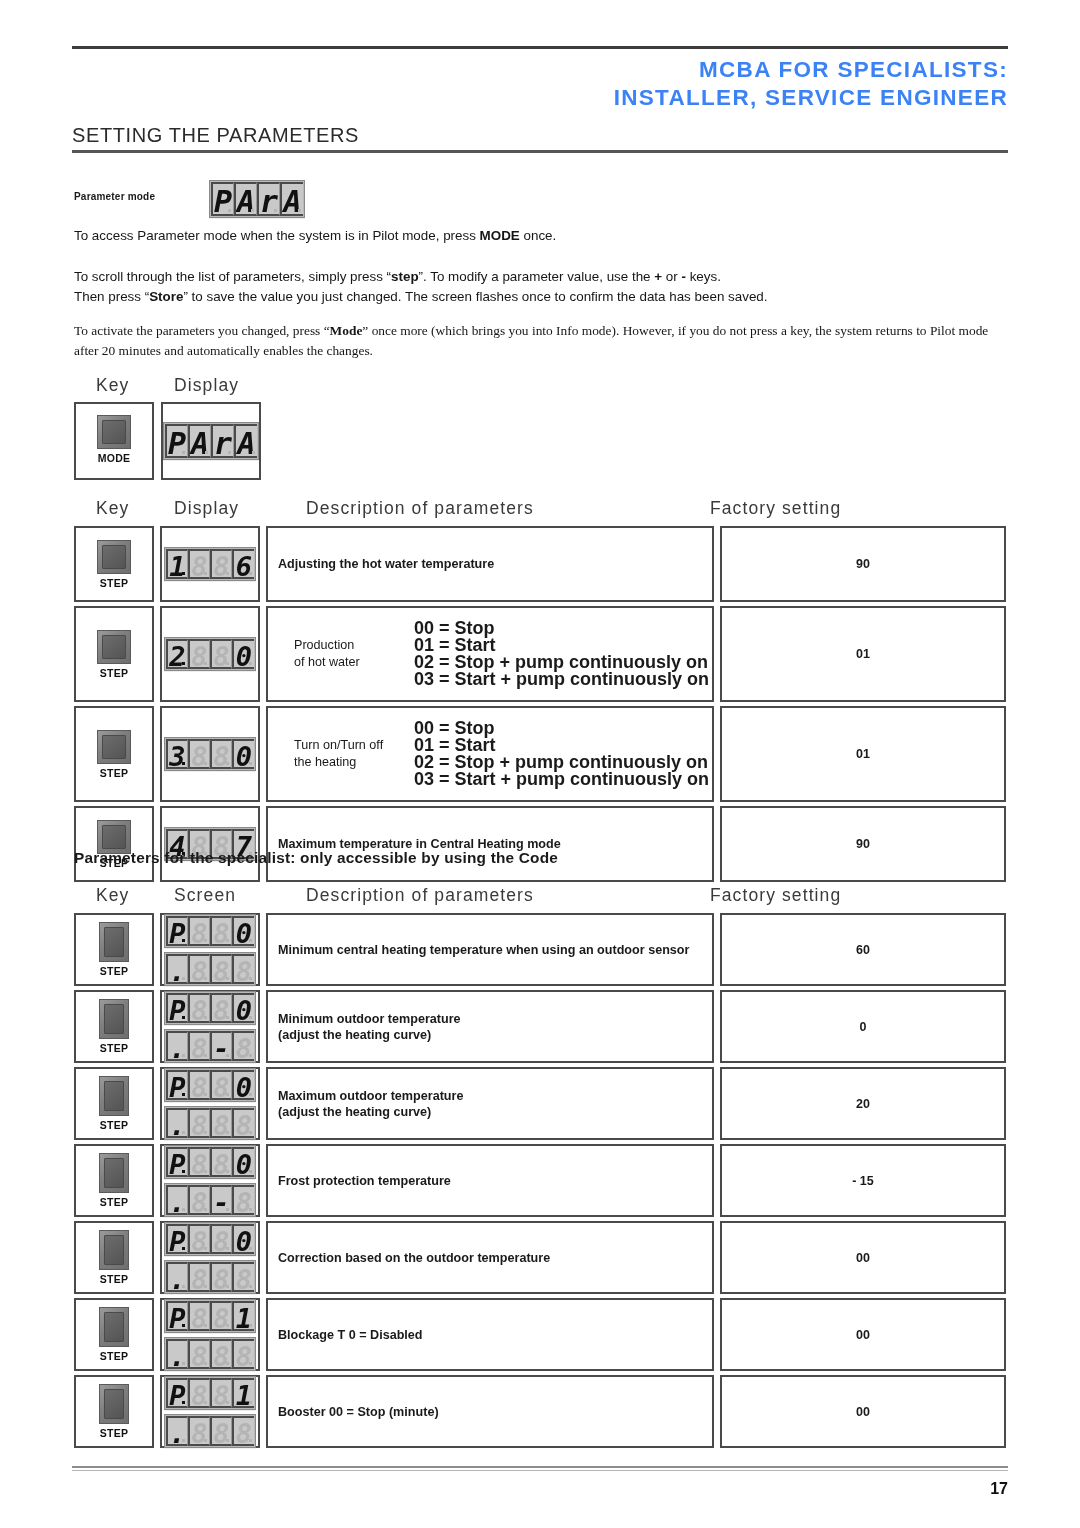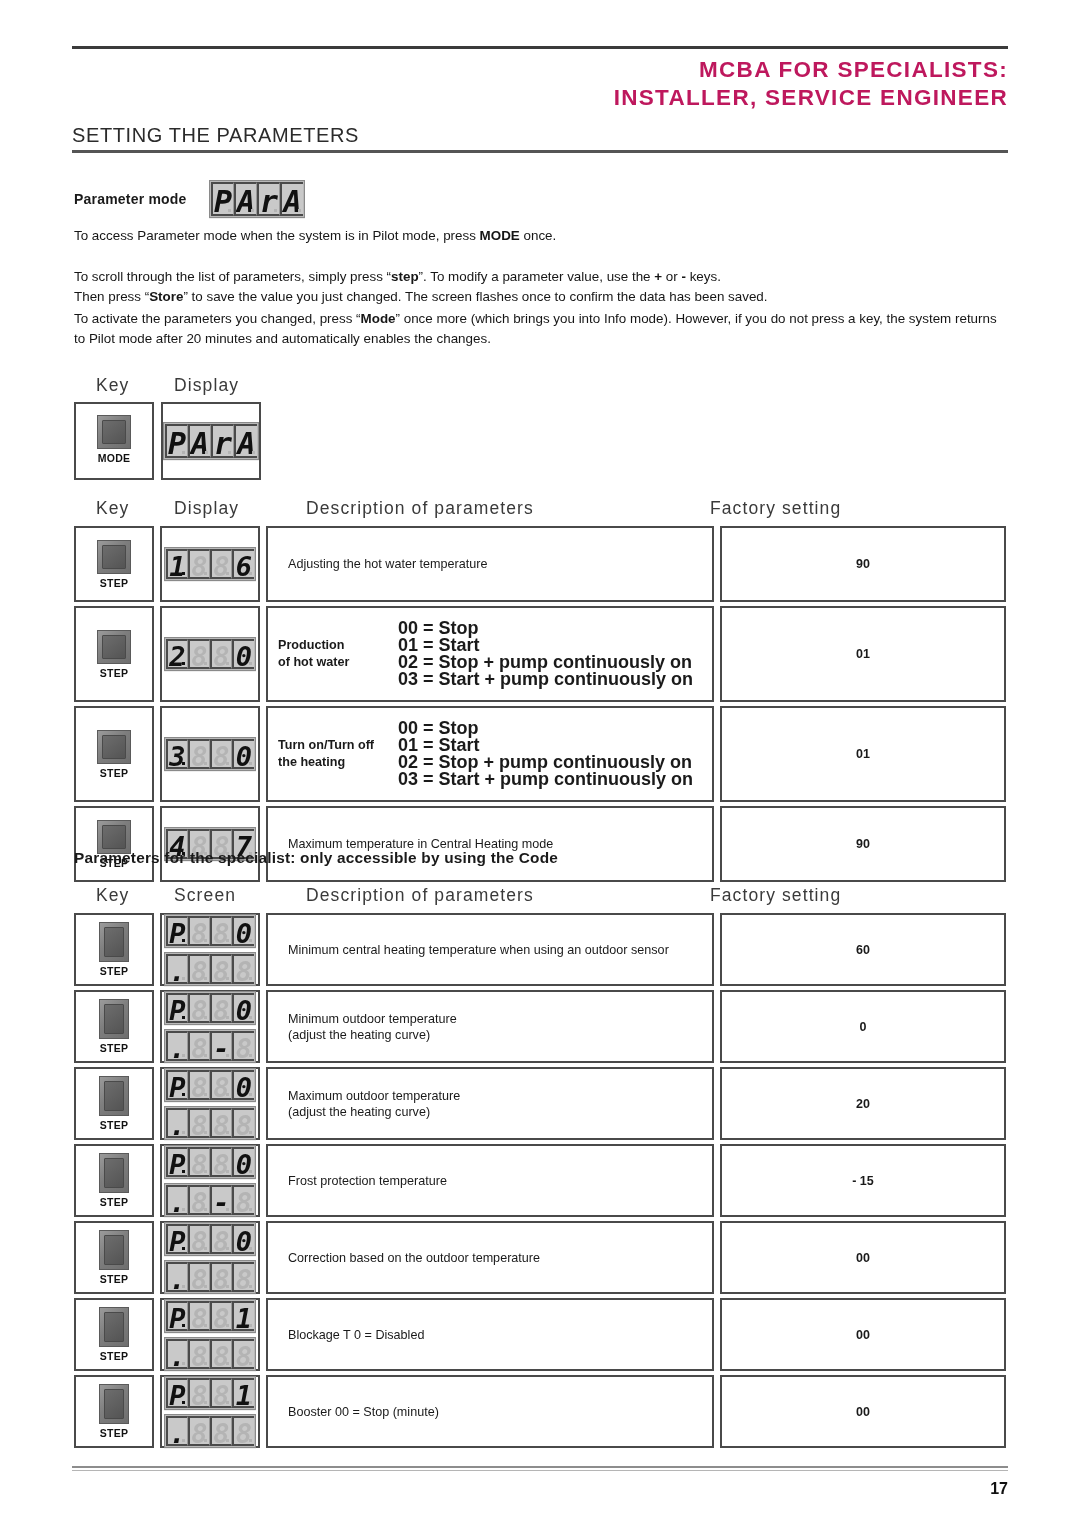--- a/index.html
+++ b/index.html
@@ -31,21 +31,21 @@
   }
   .doc-header {
     position: absolute;
     left: 360px; top: 56px;
     width: 648px;
     text-align: right;
     font-weight: bold;
     font-size: 22.5px;
     letter-spacing: 1.3px;
     line-height: 28px;
-    color: #be185d;
+    color: #3b82f6;
   }
   .doc-header .l2 { display: block; }
 
   
   .section-title {
     position: absolute;
     left: 72px; top: 124px;
     font-size: 20px;
     letter-spacing: 0.6px;
     color: #2b2b2b;
@@ -55,42 +55,42 @@
     position: absolute;
     left: 72px; top: 150px;
     width: 936px; height: 3px;
     background: #555;
   }
 
   
   .param-mode-label {
     position: absolute;
     left: 74px; top: 191px;
-    font-size: 14px;
+    font-size: 10px;
     font-weight: bold;
     letter-spacing: 0.2px;
   }
   .param-mode-lcd {
     position: absolute;
     left: 209px; top: 168px;
   }
 
   
   .para {
     position: absolute;
     left: 74px;
     width: 934px;
     font-size: 13.4px;
     line-height: 19.5px;
     color: #161616;
   }
   .para b { font-weight: bold; }
   .p1 { top: 226px; }
   .p2 { top: 267px; }
-  .p3 { top: 309px; }
+  .p3 { top: 321px; font-family: Liberation Serif, serif; }
 
   
   .lcd {
     display: inline-block;
     background: #b9b9b9;
     border: 1px solid #8a8a8a;
     padding: 1px;
     line-height: 0;
     font-size: 0;
     box-shadow: 0 1px 0 #eee;
@@ -257,35 +257,35 @@
     display: flex;
     align-items: center;
     justify-content: center;
     font-size: 12.5px;
     font-weight: bold;
   }
   .row-gap { height: 4px; }
 
   .desc-simple {
     font-size: 12.6px;
-    font-weight: normal;
+    font-weight: bold;
     line-height: 16px;
-    margin-left: 10px;
   }
   .desc-two {
     display: flex;
     align-items: center;
     width: 100%;
   }
   .desc-two .left {
     width: 120px;
     font-size: 12.6px;
-    font-weight: bold;
+    font-weight: normal;
     line-height: 17px;
     flex: 0 0 120px;
+    margin-left: 16px;
   }
   .desc-two .opts {
     font-size: 18px;
     font-weight: bold;
     line-height: 17px;
   }
 
   
   .spec-title {
     position: absolute;

